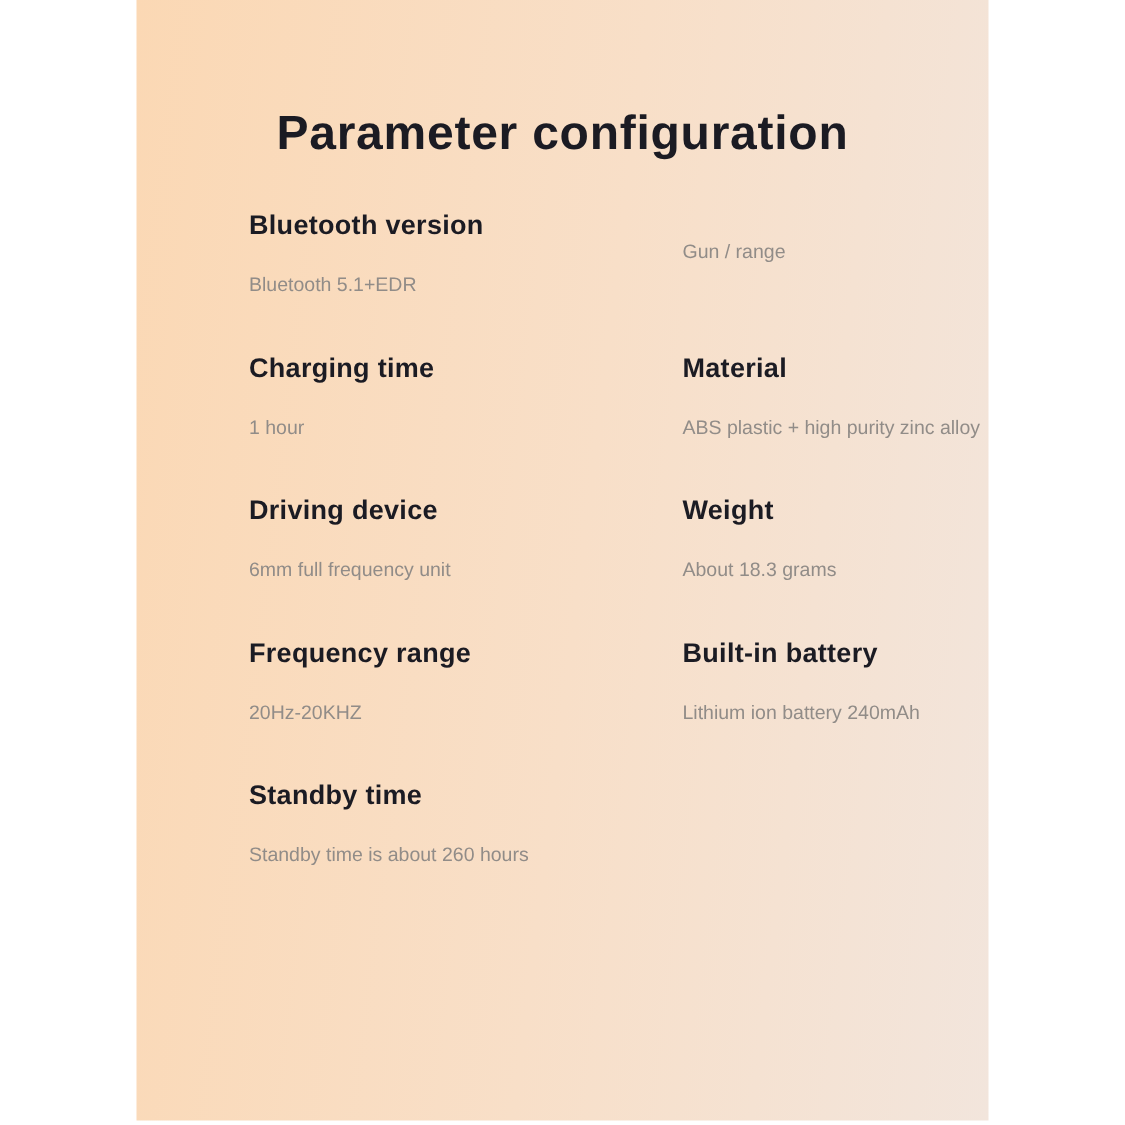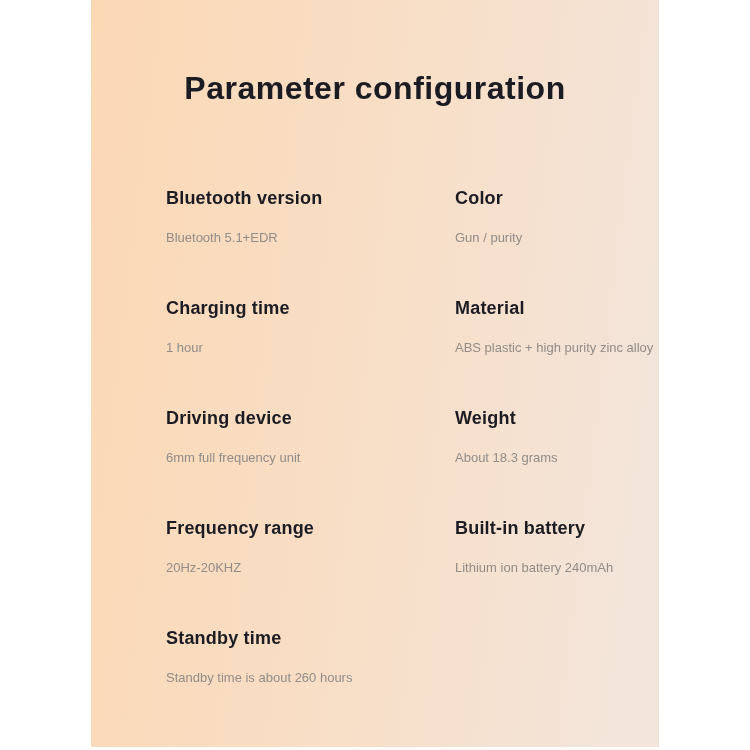--- a/index.html
+++ b/index.html
@@ -25,24 +25,24 @@
   }
   .page-title {
     margin-top: 70px;
     text-align: center;
     font-size: 32px;
     font-weight: 700;
     letter-spacing: 0.5px;
     color: var(--heading-color, #1b1b23);
   }
   .spec-grid {
-    margin: 80px 10px 0 75px;
+    margin: 32px 10px 0 75px;
     display: grid;
     grid-template-columns: 289px 1fr;
-    row-gap: 50px;
+    row-gap: 35px;
   }
   .spec-cell { display: block; }
   .spec-label {
     font-size: 18px;
     font-weight: 700;
     letter-spacing: 0.2px;
     color: var(--heading-color, #1b1b23);
     line-height: 22px;
   }
   .spec-value {
@@ -63,22 +63,21 @@
     <h1 class="page-title">Parameter configuration</h1>
 
     <div class="spec-grid">
 
       <div class="spec-cell">
         <div class="spec-label">Bluetooth version</div>
         <div class="spec-value">Bluetooth 5.1+EDR</div>
       </div>
 
       <div class="spec-cell">
-        <div class="spec-label">Color</div>
-        <div class="spec-value">Gun / purity</div>
+        <div class="spec-value">Gun / range</div>
       </div>
       <div class="spec-cell">
         <div class="spec-label">Charging time</div>
         <div class="spec-value">1 hour</div>
       </div>
 
       <div class="spec-cell">
         <div class="spec-label">Material</div>
         <div class="spec-value">ABS plastic + high purity zinc alloy</div>
       </div>

